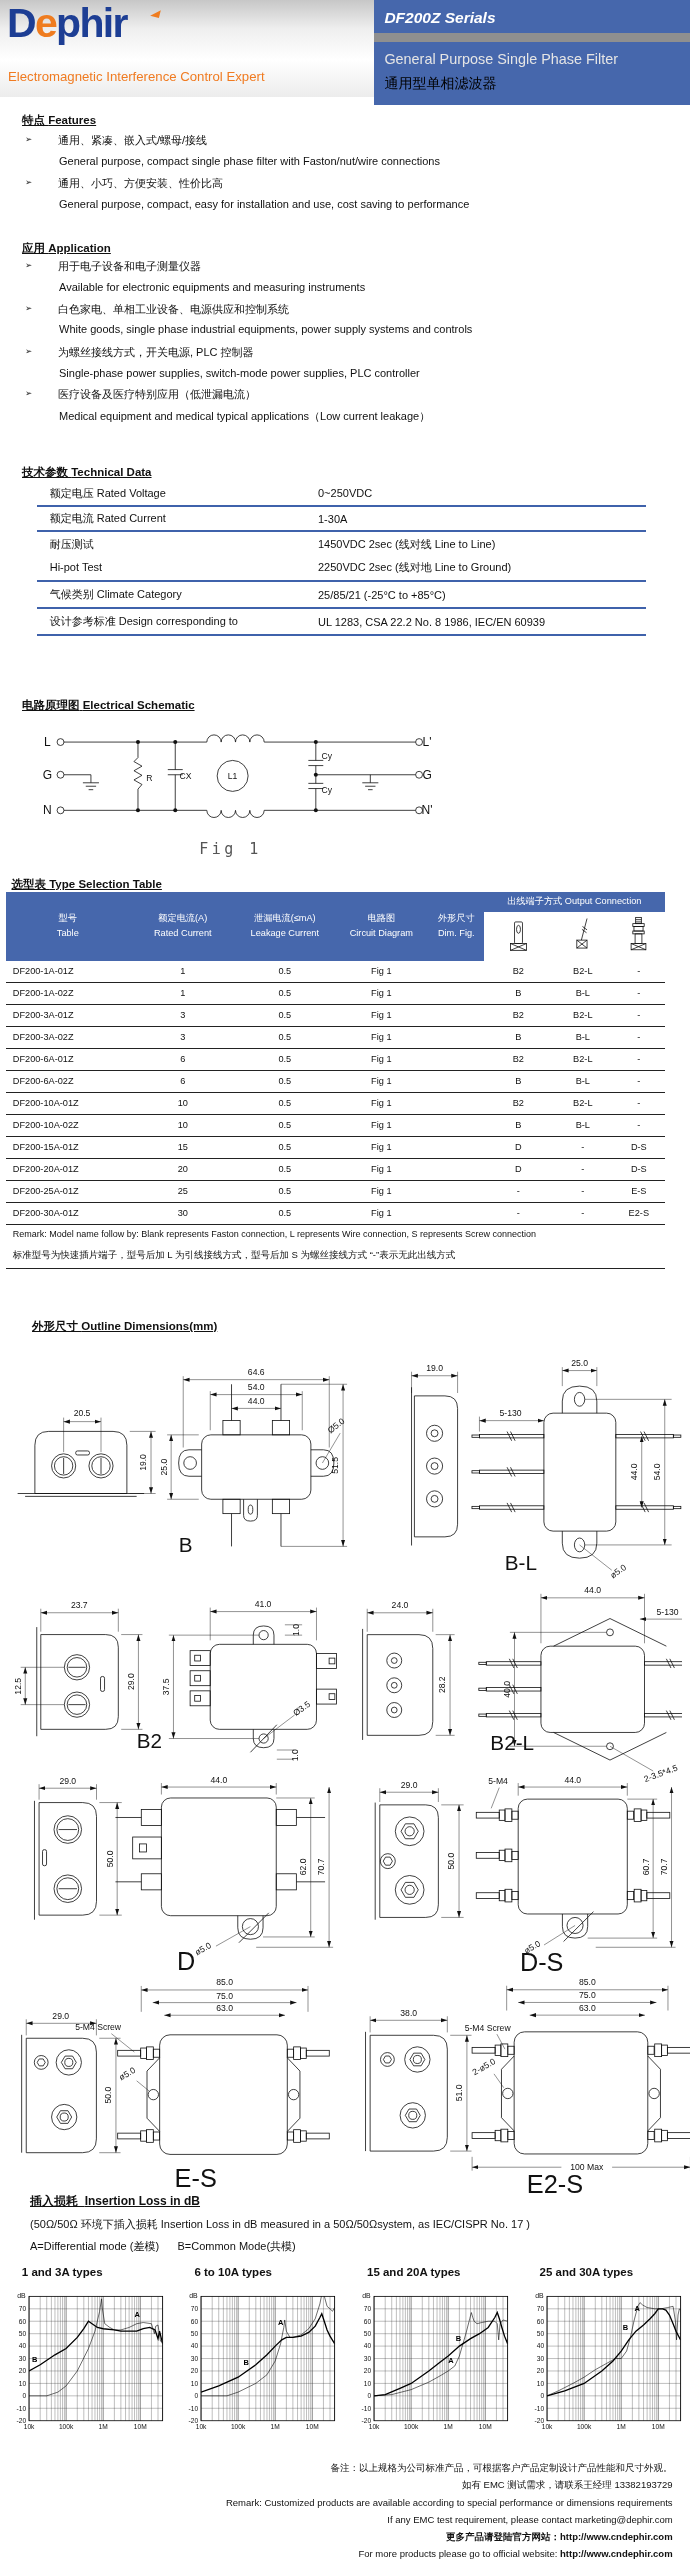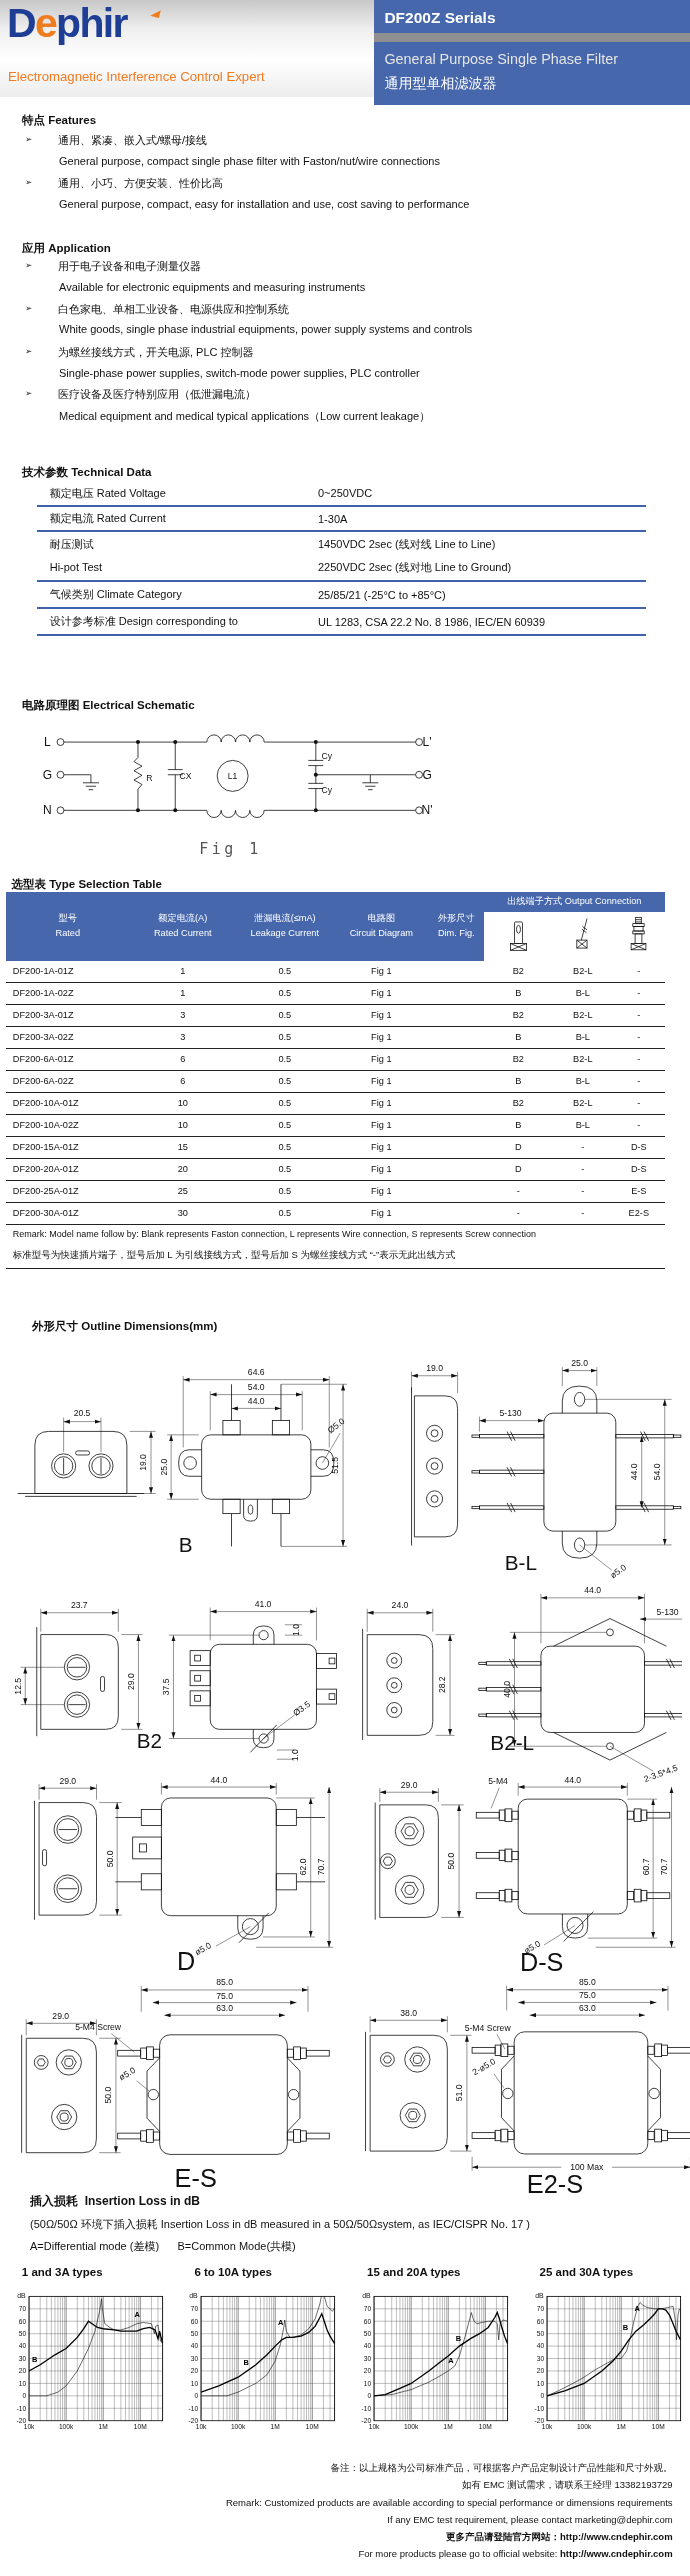--- a/index.html
+++ b/index.html
@@ -4,30 +4,30 @@
 <style>
   html,body{margin:0;padding:0;background:#fff;}
   body{font-family:"Liberation Sans","DejaVu Sans",sans-serif;color:#111;}
   .page{position:relative;width:691px;height:2576px;background:#fff;overflow:hidden;}
   .ab{position:absolute;}
   
   .hdr{position:absolute;top:0;left:0;width:691px;height:97px;
        background:linear-gradient(180deg,#c7c7c7 0%,#efefef 30%,#ffffff 62%,#ececec 100%);}
   .hdr-right{position:absolute;top:0;left:374px;width:317px;height:105px;background:#4667ac;}
   .hdr-band{position:absolute;top:33px;left:0;width:317px;height:8.6px;background:#8f8f8f;}
-  .hdr-series{position:absolute;top:9.2px;left:10.4px;font-size:15.5px;font-weight:bold;color:#fff;}
+  .hdr-series{position:absolute;top:9.2px;left:10.4px;font-size:15.5px;font-weight:bold;color:#fff;font-style:italic;}
   .hdr-t1{position:absolute;top:51px;left:10.4px;font-size:14.4px;color:#e5e5e5;}
-  .hdr-t2{position:absolute;top:75px;left:10.4px;font-size:14px;color:#ffffff;}
+  .hdr-t2{position:absolute;top:75px;left:10.4px;font-size:14px;color:#000000;}
   .logo{position:absolute;top:0px;left:7px;font-size:41px;font-weight:bold;color:#1d3e94;letter-spacing:-1.7px;}
   .logo .e{color:#ef7c1f;}
   .logo-flag{position:absolute;left:151px;top:9.2px;width:0;height:0;
              border-left:9.8px solid transparent;border-bottom:8.6px solid #ef7c1f;transform:rotate(14deg);}
   .tagline{position:absolute;top:69px;left:8px;font-size:13.2px;color:#f07b21;}
   
-  .h2x{position:absolute;font-size:11.5px;font-weight:bold;}
+  .h2x{position:absolute;font-size:11.5px;font-weight:bold;text-decoration:underline;}
   .zh-line{position:absolute;font-size:11px;}
   .en-line{position:absolute;font-size:11px;}
   .bul{position:absolute;font-size:8.6px;color:#222;}
   
   .ttab{position:absolute;left:37px;top:481px;width:609px;}
   .trow{display:flex;align-items:center;border-bottom:2.3px solid #3f62ab;font-size:11px;}
   .trow .tl{width:281px;padding-left:12.7px;box-sizing:border-box;}
   .trow .tv{flex:1;}
   .trow2 .tl div,.trow2 .tv div{line-height:23px;}
   
@@ -207,21 +207,21 @@
         <col style="width:95px">
       <col style="width:55px">
         <col style="width:69px">
         <col style="width:60px">
         <col style="width:52px">
     </colgroup>
     <thead>
       <tr class="h1">
         <th rowspan="2">
             <div>型号</div>
-            <div>Rated</div>
+            <div>Table</div>
           </th>
         <th rowspan="2">
             <div>额定电流(A)</div>
             <div>Rated Current</div>
           </th>
         <th rowspan="2">
             <div>泄漏电流(≤mA)</div>
             <div>Leakage Current</div>
           </th>
         <th rowspan="2">

